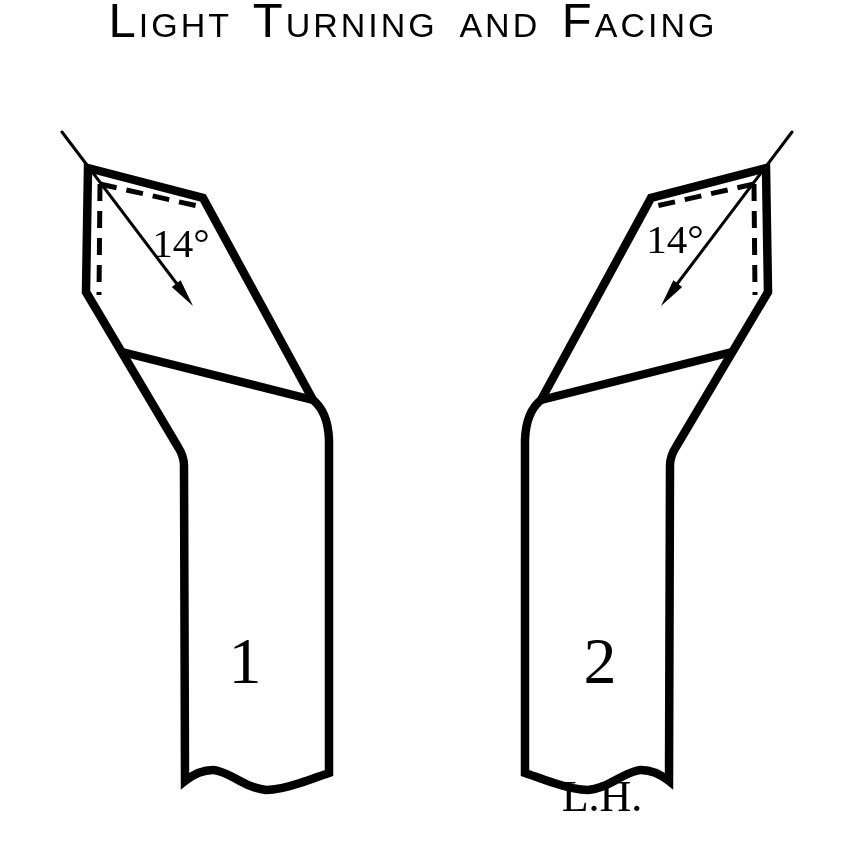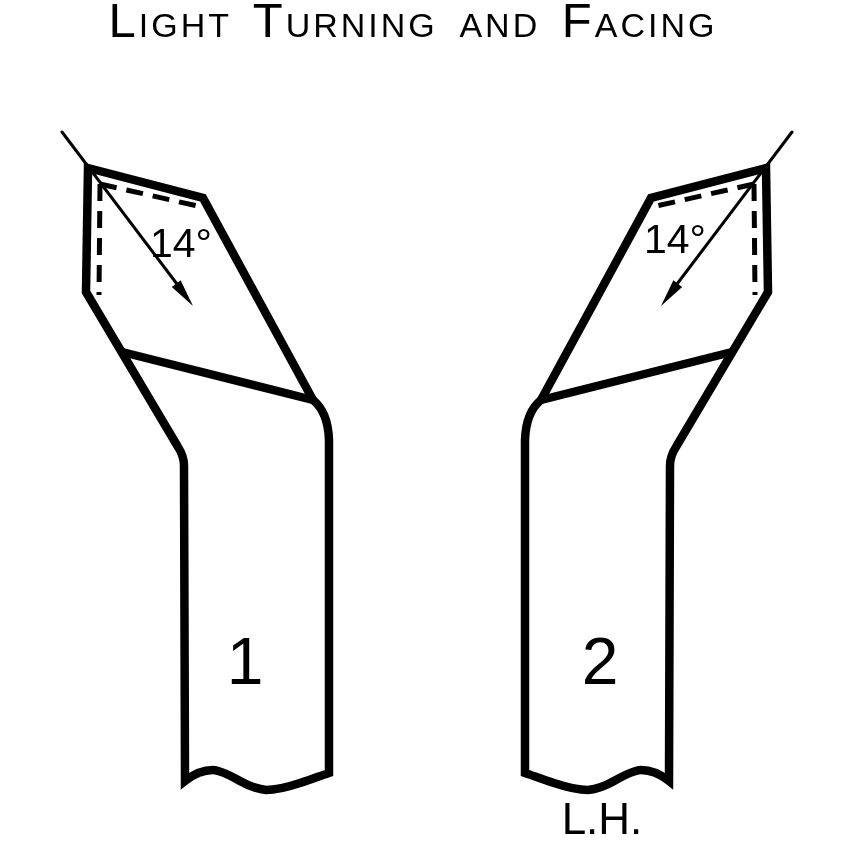--- a/index.html
+++ b/index.html
@@ -70,31 +70,31 @@
   }
   svg.sheet .head{
     fill:var(--ink);
     stroke:none;
   }
   .lbl{
     position:absolute;
     transform:translate(-50%,-50%);
     line-height:1;
     white-space:nowrap;
-    font-family:Liberation Sans, sans-serif;
+    font-family:Liberation Serif, serif;
   }
   .angle-lbl{ font-size:41px; }
   .num-lbl{ font-size:66px; }
   .hand-lbl{ font-size:44px; }
   #angle-rh{ left:181px; top:243px; }
   #angle-lh{ left:675px; top:239px; }
   #num-rh{ left:245px; top:661px; }
   #num-lh{ left:600px; top:661px; }
   #hand-rh{ left:258px; top:832px; }
-  #hand-lh{ left:602px; top:819px;text-align:center; }
+  #hand-lh{ left:602px; top:797px;text-align:center; }
 </style>
 </head>
 <body>
 
 <div class="page">
 
   <div class="drawing-title">Light Turning and Facing</div>
 
   <svg class="sheet" viewBox="0 0 854 854">
 

